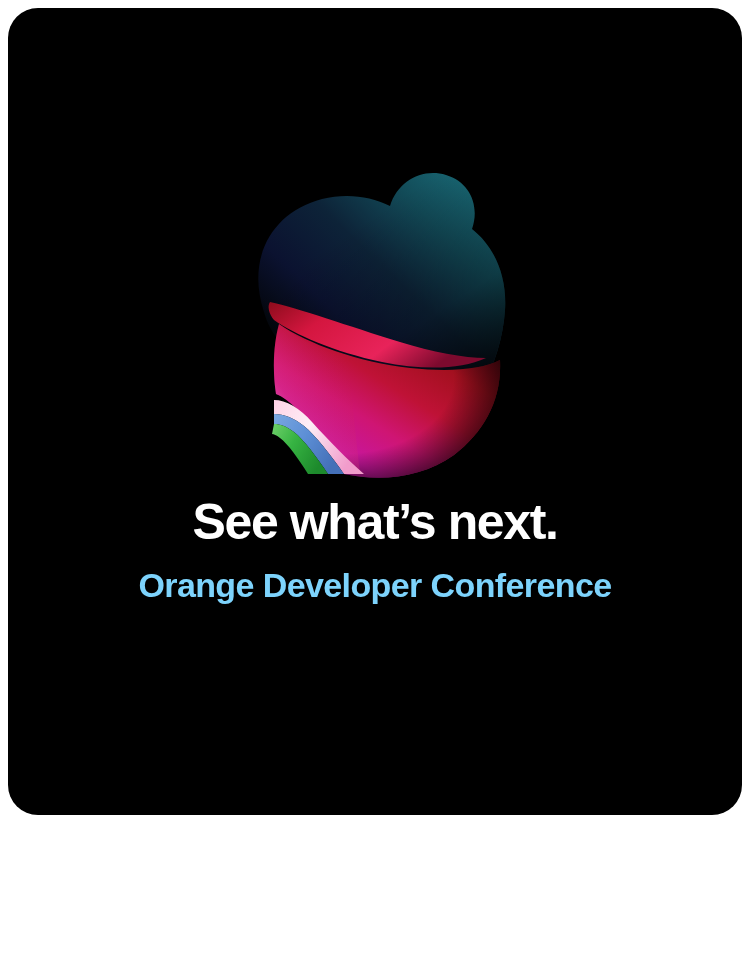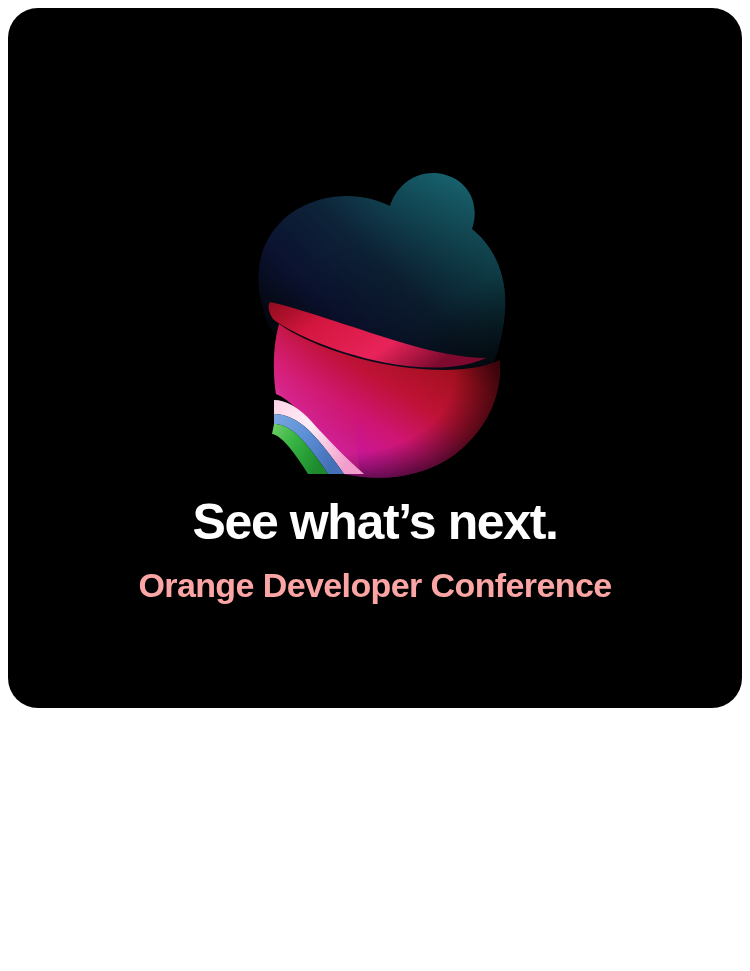--- a/index.html
+++ b/index.html
@@ -15,21 +15,21 @@
     font-family: "Liberation Sans", sans-serif;
     -webkit-font-smoothing: antialiased;
   }
 
   
   #event-card {
     position: absolute;
     left: 8px;
     top: 8px;
     width: 734px;
-    height: 700px;
+    height: 807px;
     background: #000000;
     border-radius: 30px;
     overflow: hidden;
   }
 
   
   #hero-art {
     position: absolute;
     left: 0;
     top: 0;
@@ -60,21 +60,21 @@
     color: #ffffff;
   }
 
   .subtitle {
     margin: 0;
     padding-top: 7px;
     font-size: 34px;
     font-weight: bold;
     line-height: 46px;
     letter-spacing: -0.6px;
-    color: #fca5a5;
+    color: #7dd3fc;
   }
 
   .date-group {
     padding-top: 46px;
   }
 
   .date-line {
     margin: 0;
     font-size: 34px;
     font-weight: bold;

